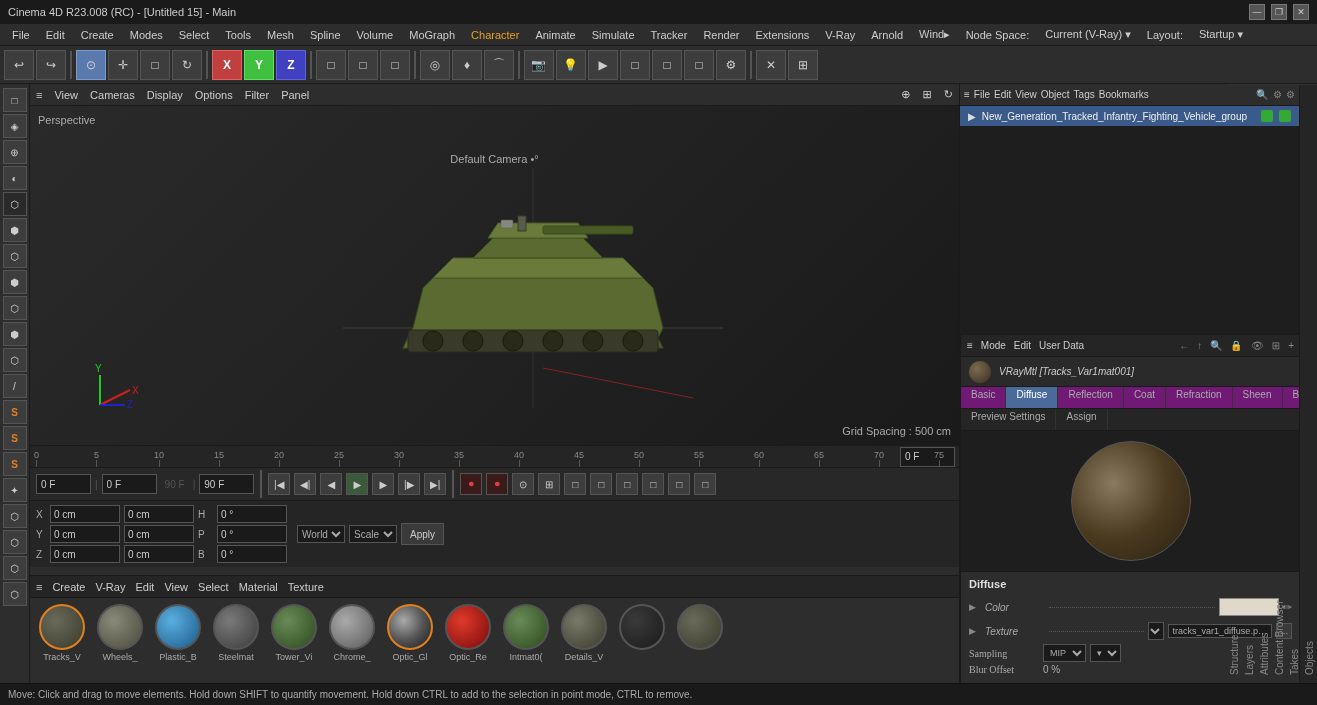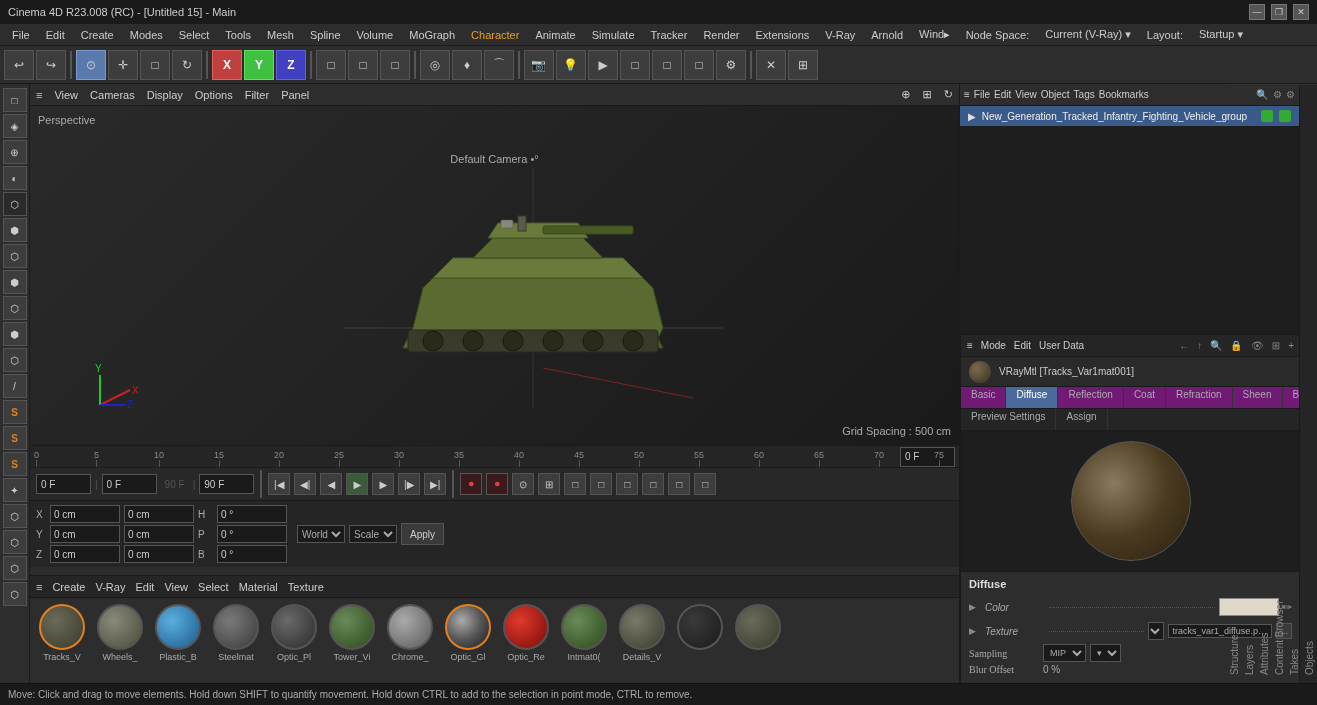--- a/index.html
+++ b/index.html
@@ -321,20 +321,21 @@
     .attr-menu { font-size: 10px; color: #ccc; cursor: pointer; }
     #attr-mat-header {
       height: 30px;
       background: #2a2a2a;
       display: flex;
       align-items: center;
       padding: 0 8px;
       gap: 8px;
       border-bottom: 1px solid #1a1a1a;
       flex-shrink: 0;
+      font-style: italic;
     }
     #attr-mat-sphere {
       width: 22px; height: 22px;
       border-radius: 50%;
       background: radial-gradient(circle at 35% 35%, #7a6a50, #3a3020);
     }
     .attr-mat-name { font-size: 10px; color: #ccc; }
     #attr-tabs {
       display: flex;
       background: #701a75;
@@ -802,24 +803,20 @@
         </div>
         <div class="mat-item">
           <div class="mat-sphere" style="background:radial-gradient(circle at 35% 35%, #5aafdf, #1a5a8a);"></div>
           <span class="mat-label">Plastic_B</span>
         </div>
         <div class="mat-item">
           <div class="mat-sphere" style="background:radial-gradient(circle at 35% 35%, #7a7a7a, #3a3a3a);"></div>
           <span class="mat-label">Steelmat</span>
         </div>
         <div class="mat-item">
-          <div class="mat-sphere" style="background:radial-gradient(circle at 35% 35%, #6a6a6a, #2a2a2a);"></div>
-          <span class="mat-label">Optic_Pl</span>
-        </div>
-        <div class="mat-item">
           <div class="mat-sphere" style="background:radial-gradient(circle at 35% 35%, #6a8a5a, #2a4a1a);"></div>
           <span class="mat-label">Tower_Vi</span>
         </div>
         <div class="mat-item">
           <div class="mat-sphere" style="background:radial-gradient(circle at 35% 35%, #aaaaaa, #5a5a5a);"></div>
           <span class="mat-label">Chrome_</span>
         </div>
         <div class="mat-item">
           <div class="mat-sphere" style="background:radial-gradient(circle at 35% 35%, #aaaaaa, #555, #1a1a1a); border:2px solid #e08020;"></div>
           <span class="mat-label">Optic_Gl</span>

